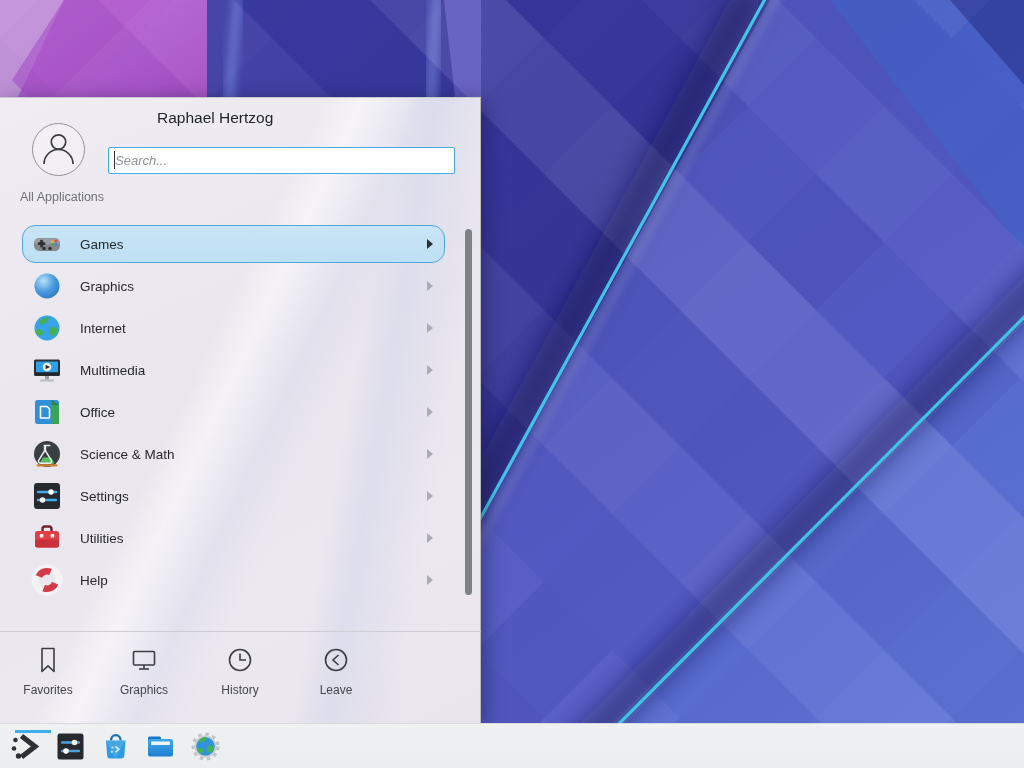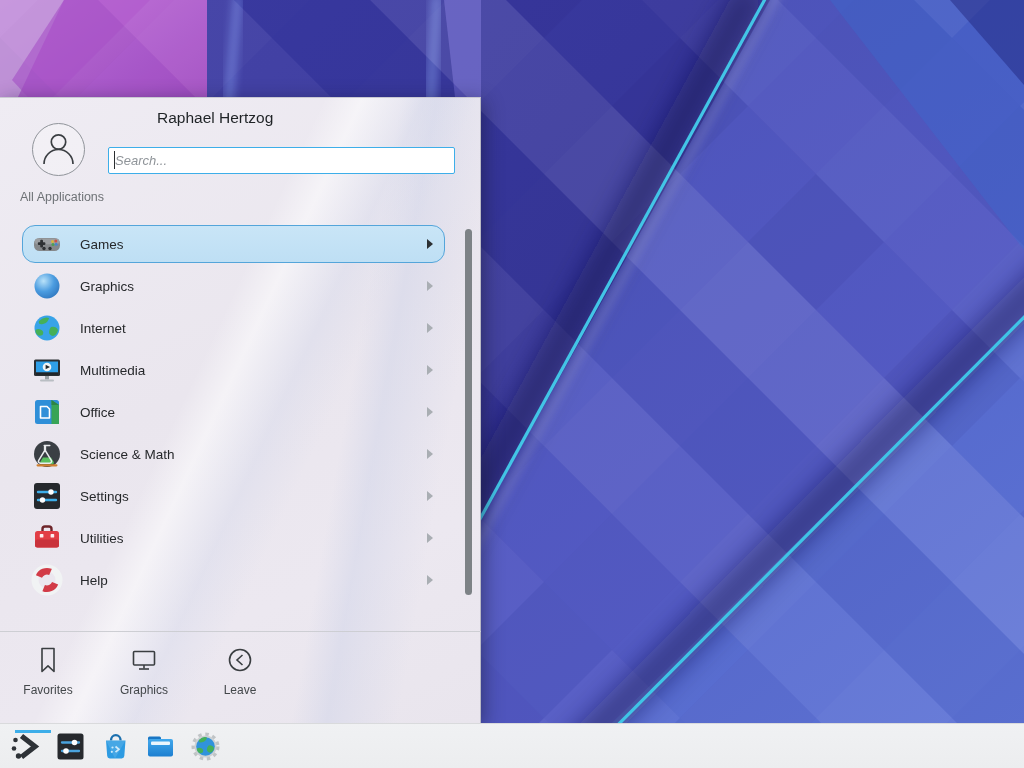--- a/index.html
+++ b/index.html
@@ -446,20 +446,30 @@
       <span class="ticon">
         <svg viewBox="0 0 30 30" fill="none" stroke="#3a3e41" stroke-width="1.6">
           <rect x="4.5" y="6.5" width="21" height="13.5" rx="1"></rect>
           <line x1="15" y1="20" x2="15" y2="23.5"></line>
           <line x1="10" y1="24" x2="20" y2="24"></line>
         </svg>
       </span>
       <span class="tab-label">Graphics</span>
     </div>
 
+    <div class="tab">
+
+      <span class="ticon">
+        <svg viewBox="0 0 30 30" fill="none" stroke="#3a3e41" stroke-width="1.6">
+          <circle cx="15" cy="15" r="10.5"></circle>
+          <path d="M15,8.5 v6.5 h6"></path>
+        </svg>
+      </span>
+      <span class="tab-label">History</span>
+    </div>
 
     <div class="tab">
 
       <span class="ticon">
         <svg viewBox="0 0 30 30" fill="none" stroke="#3a3e41" stroke-width="1.6">
           <circle cx="15" cy="15" r="10.5"></circle>
           <polyline points="17.5,10 12,15 17.5,20"></polyline>
         </svg>
       </span>
       <span class="tab-label">Leave</span>

